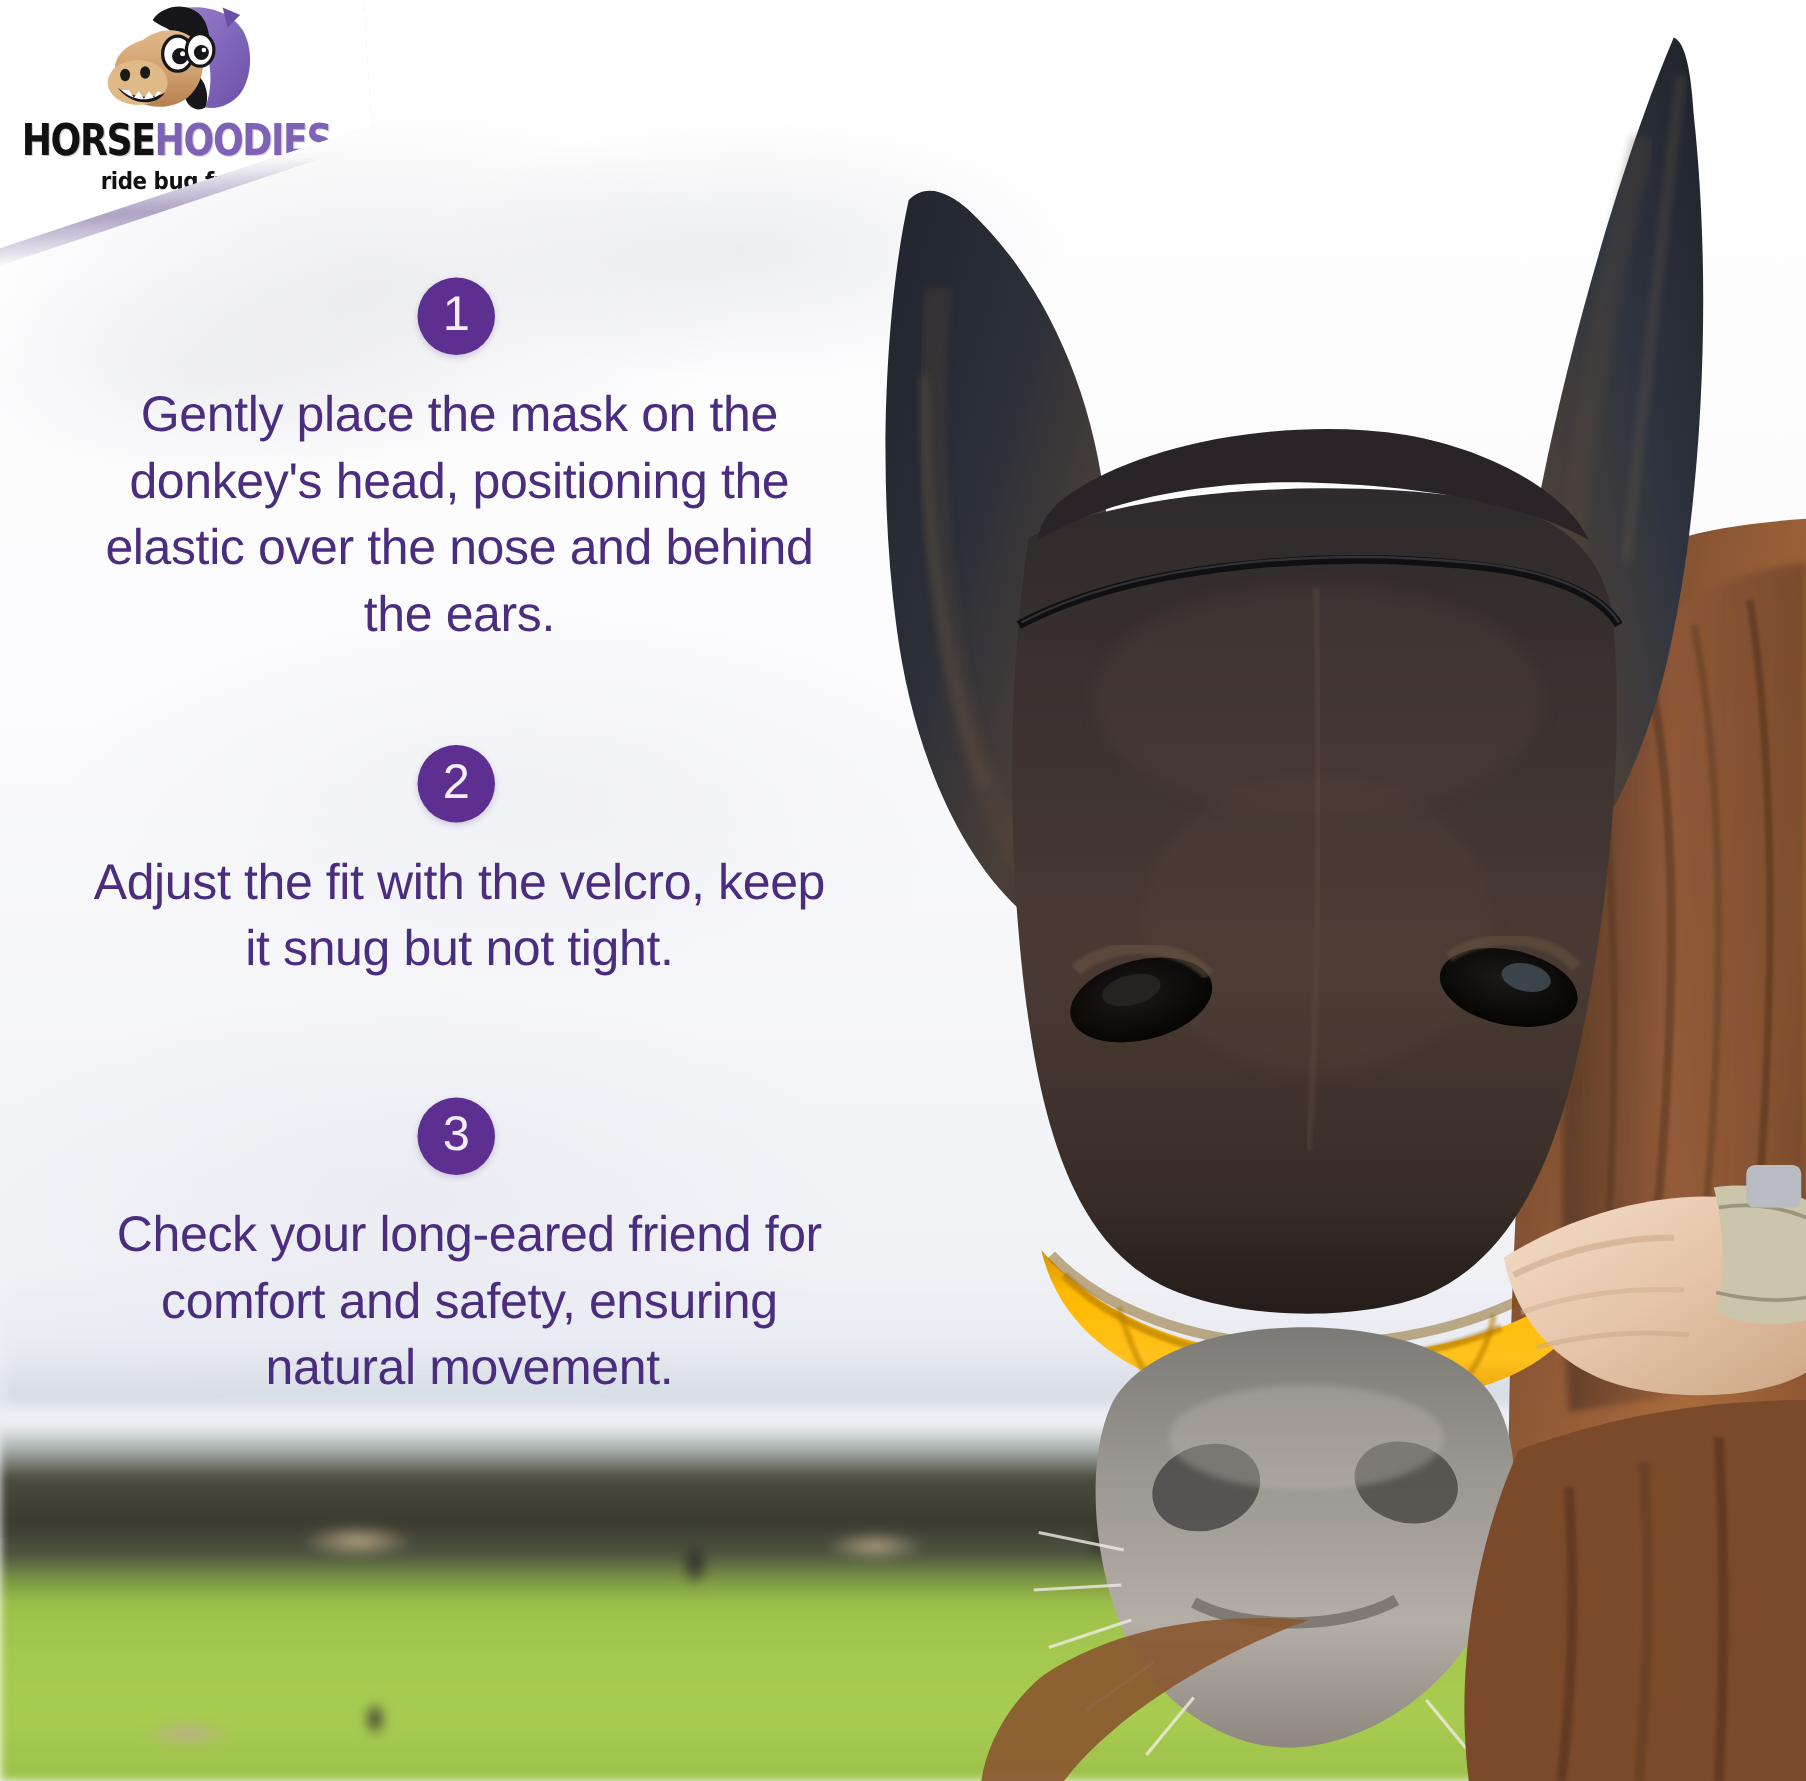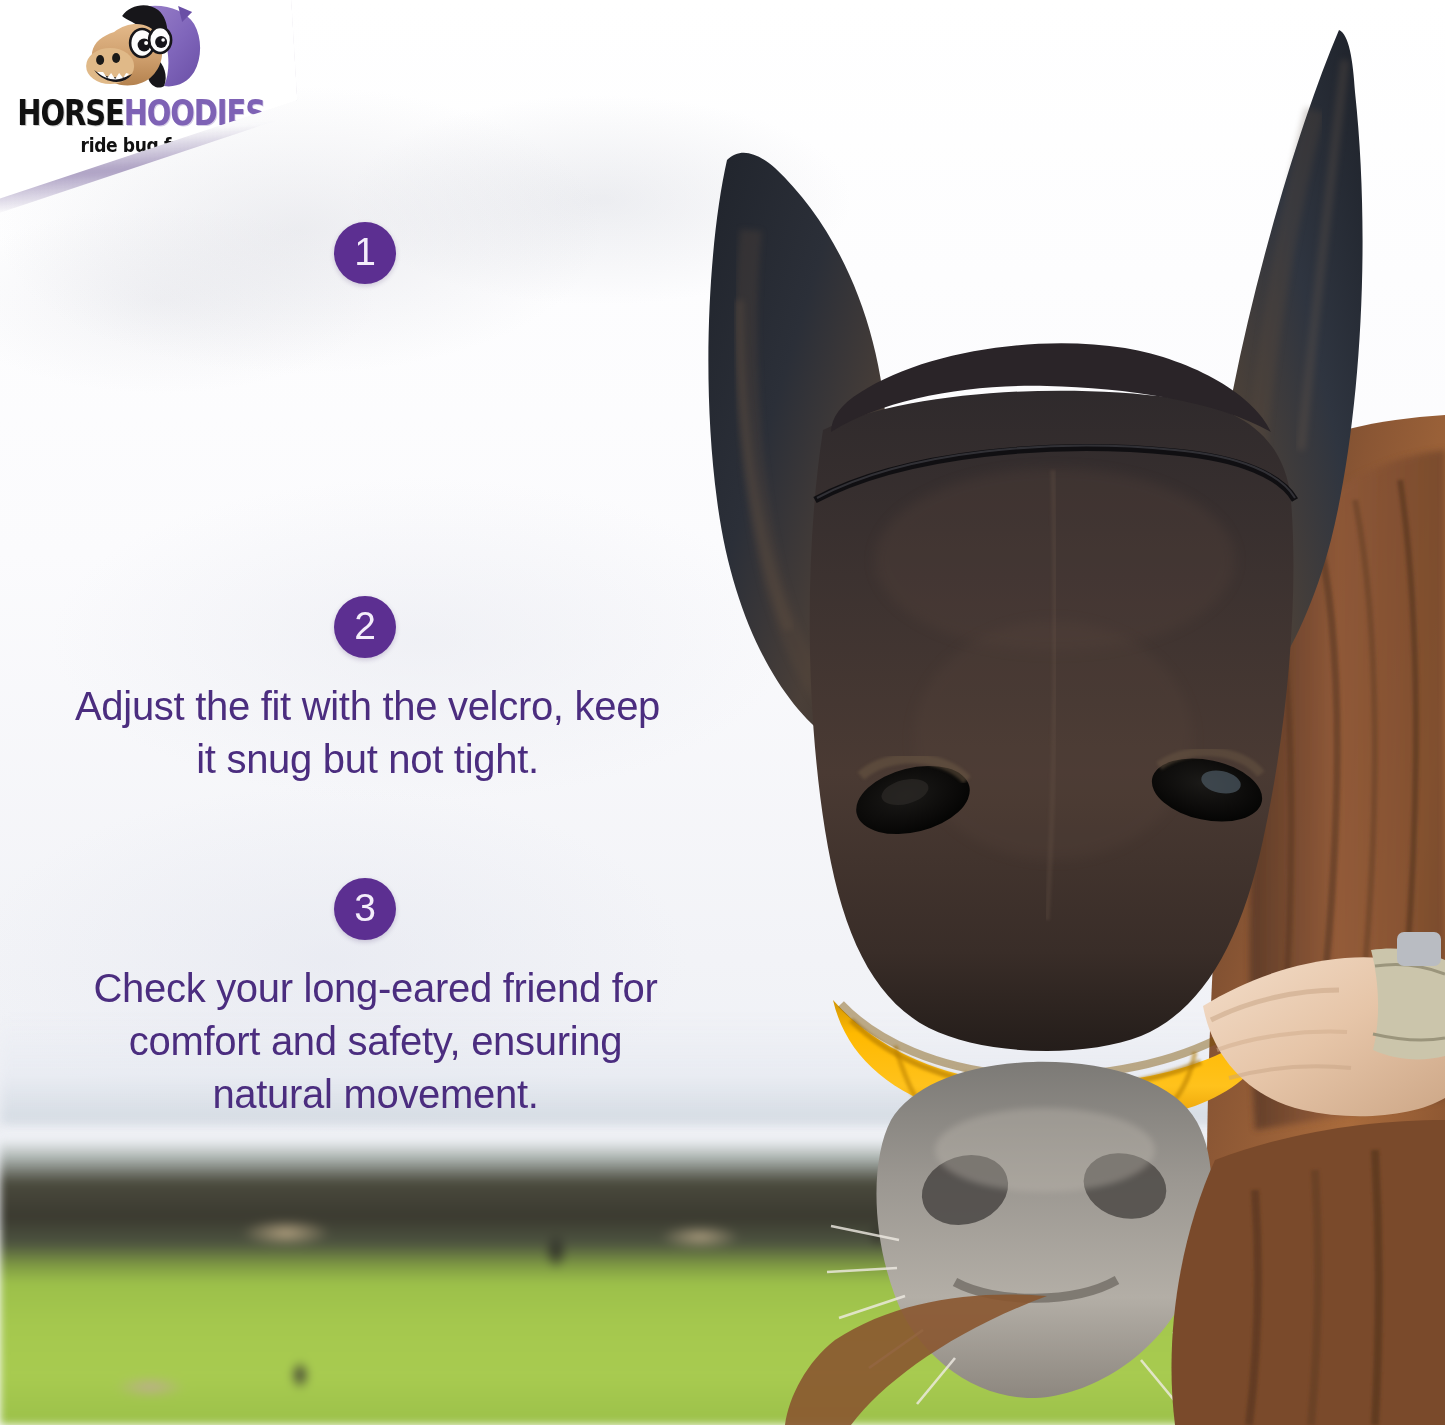--- a/index.html
+++ b/index.html
@@ -333,20 +333,21 @@
         <path d="M718 1034 C744 1040 768 1042 790 1038" stroke="#9b957c" stroke-width="3" fill="none"></path>
         <rect x="742" y="932" width="44" height="34" rx="7" fill="#b9bcc2"></rect>
       </g>
     </svg>
   </div>
 
   <div class="steps">
 
     <div class="step step-1">
       <div class="badge">1</div>
+      <div class="step-text">Gently place the mask on the donkey's head, positioning the elastic over the nose and behind the ears.</div>
     </div>
 
     <div class="step step-2">
       <div class="badge">2</div>
       <div class="step-text">Adjust the fit with the velcro, keep it snug but not tight.</div>
     </div>
 
     <div class="step step-3">
       <div class="badge">3</div>
       <div class="step-text">Check your long-eared friend for comfort and safety, ensuring natural movement.</div>

